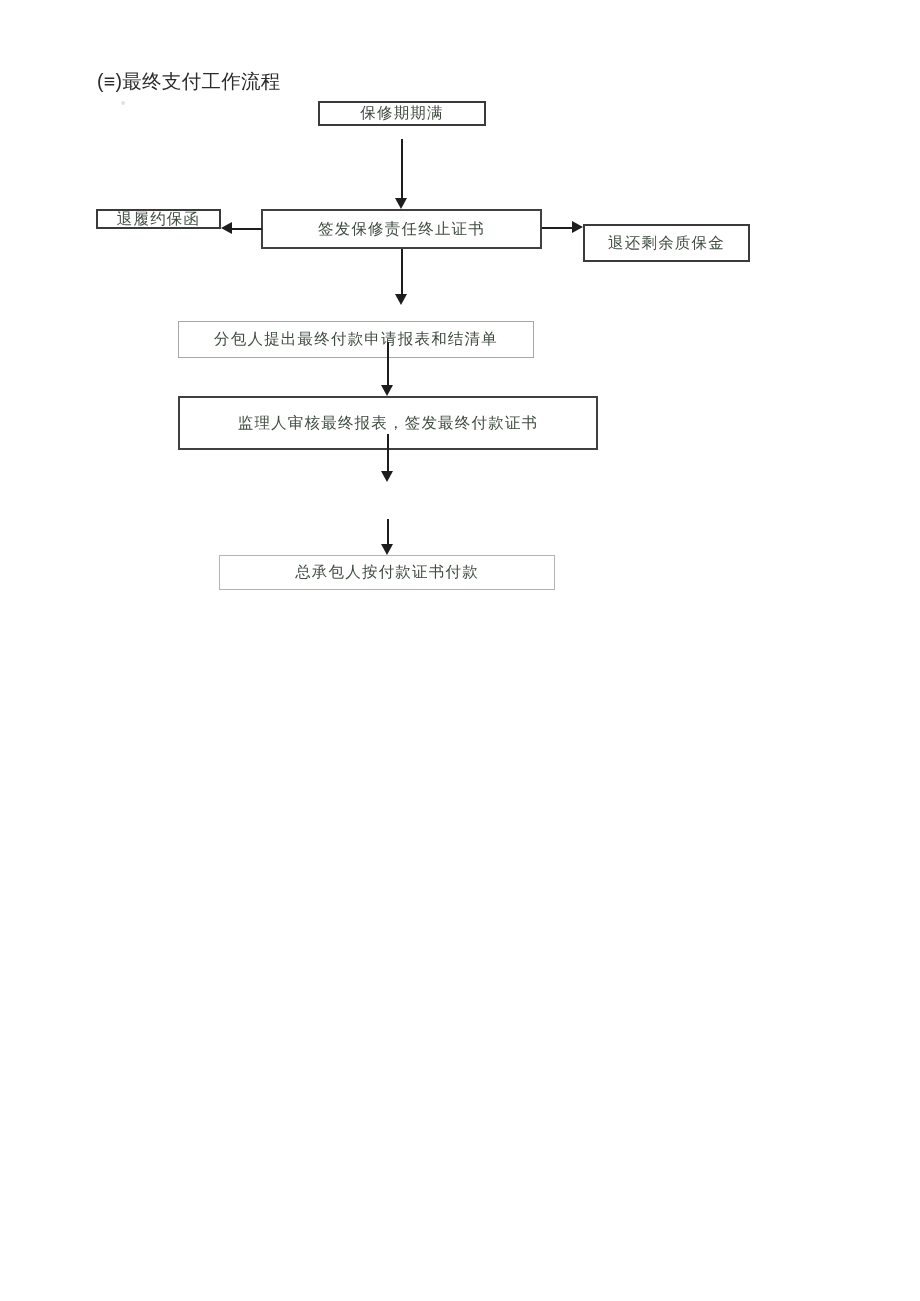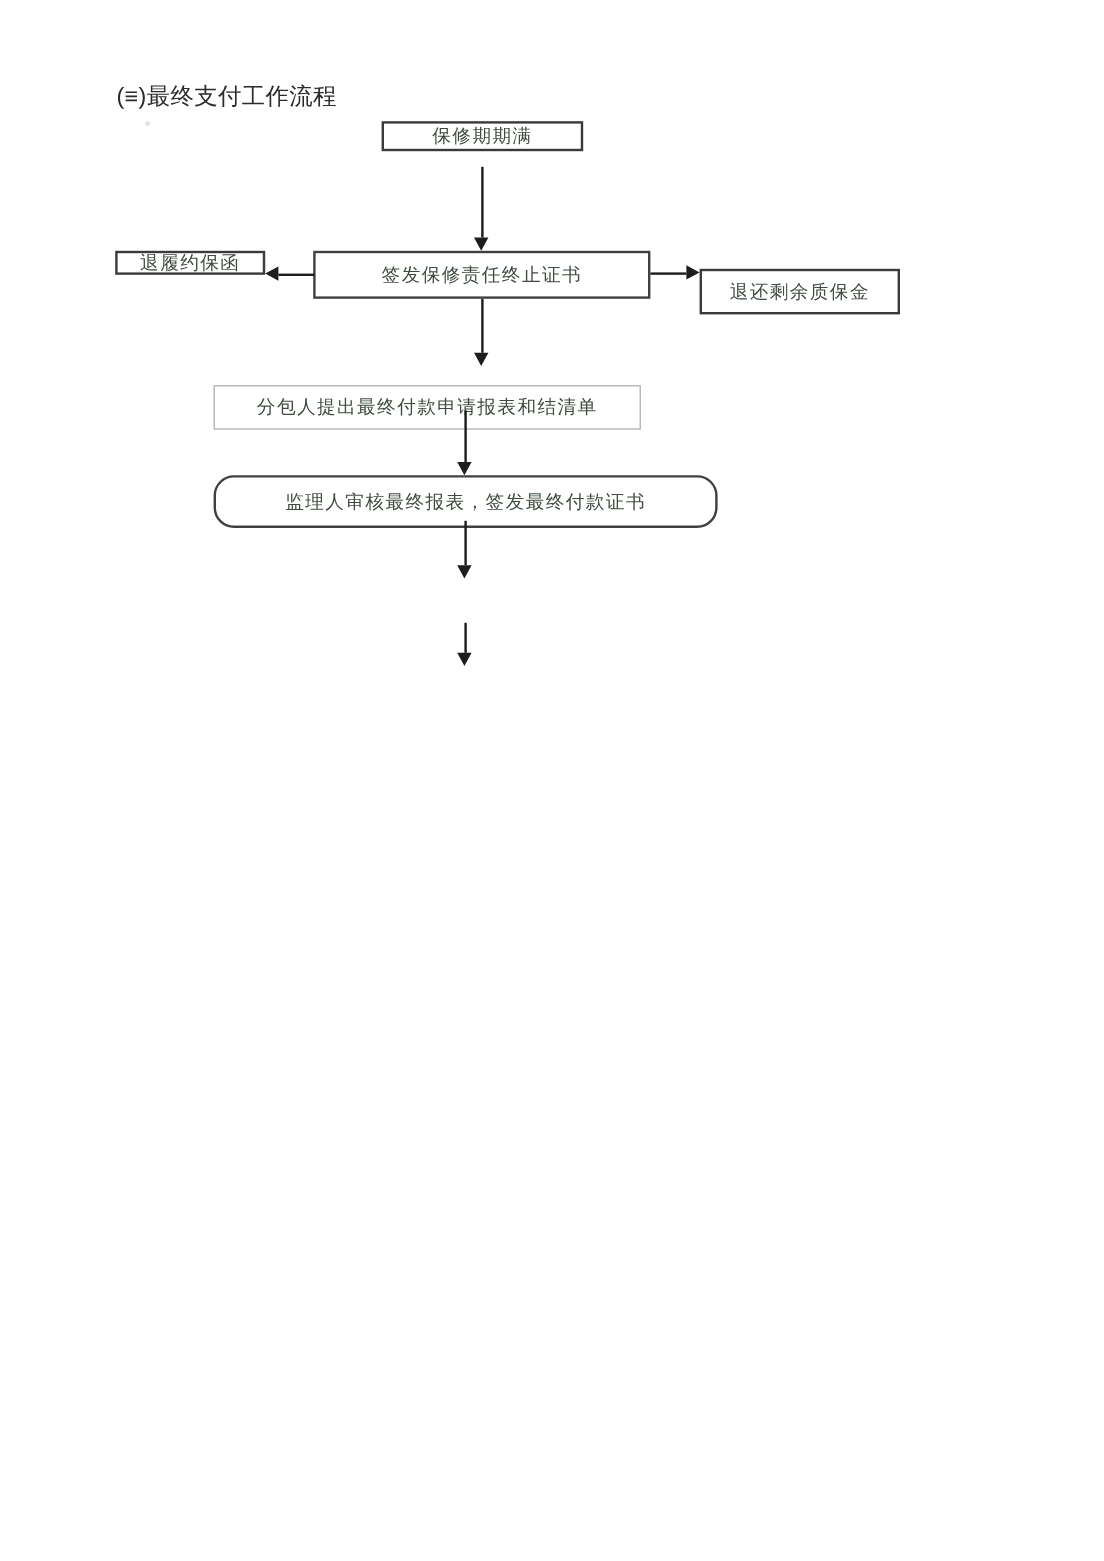--- a/index.html
+++ b/index.html
@@ -120,25 +120,28 @@
   </div>
 
   <div class="node bd-dark" style="left:583px; top:224px; width:167px; height:38px;">
     <span class="node-label">退还剩余质保金</span>
   </div>
 
   <div class="node bd-light" style="left:178px; top:305px; width:356px; height:37px;margin-top:16px;">
     <span class="node-label">分包人提出最终付款申请报表和结清单</span>
   </div>
 
-  <div class="node bd-mid" style="left:178px; top:396px; width:420px; height:44px;border-radius:17px;">
+  <div class="node bd-mid" style="left:178px; top:396px; width:420px; height:54px;">
     <span class="node-label">监理人审核最终报表，签发最终付款证书</span>
   </div>
 
 
+  <div class="node bd-lighter" style="left:219px; top:555px; width:336px; height:35px;">
+    <span class="node-label">总承包人按付款证书付款</span>
+  </div>
 
   <div class="vline" style="left:401px; top:139px; height:59px;"></div>
   <div class="arrow-down" style="left:395px; top:198px;"></div>
 
   <div class="hline" style="left:232px; top:228px; width:30px;"></div>
   <div class="arrow-left" style="left:221px; top:222px;"></div>
 
   <div class="hline" style="left:542px; top:227px; width:30px;"></div>
   <div class="arrow-right" style="left:572px; top:221px;"></div>
 

